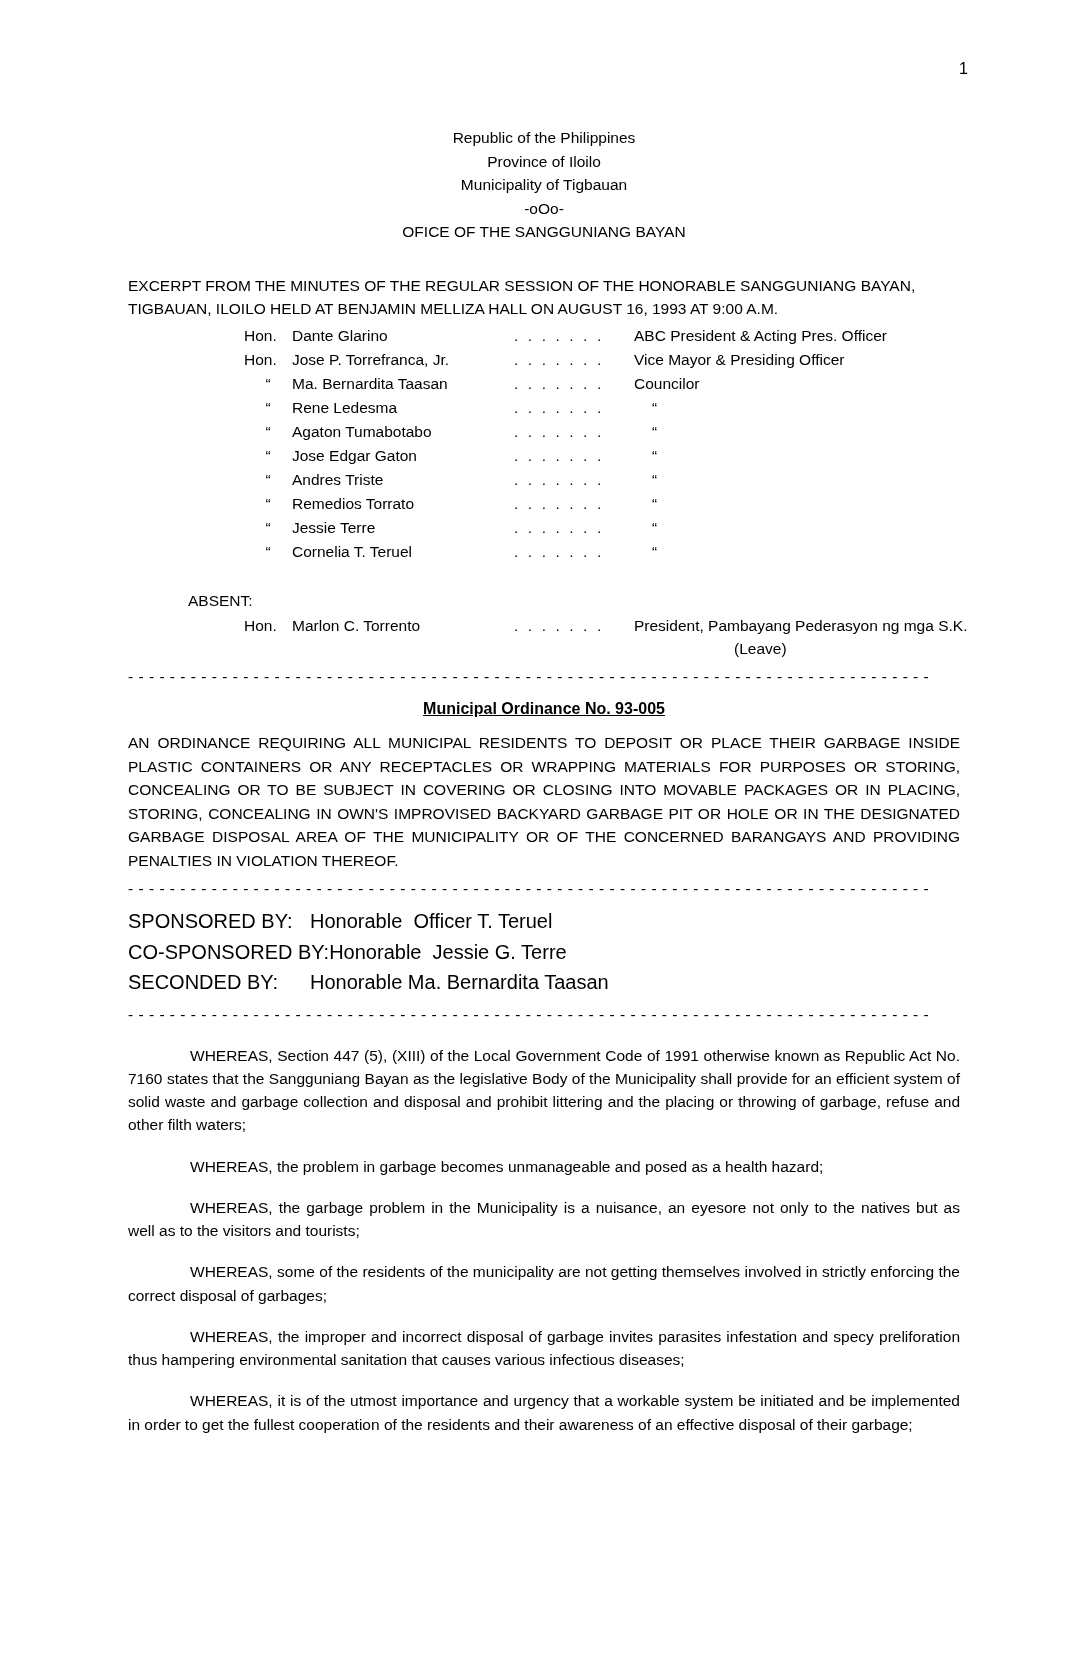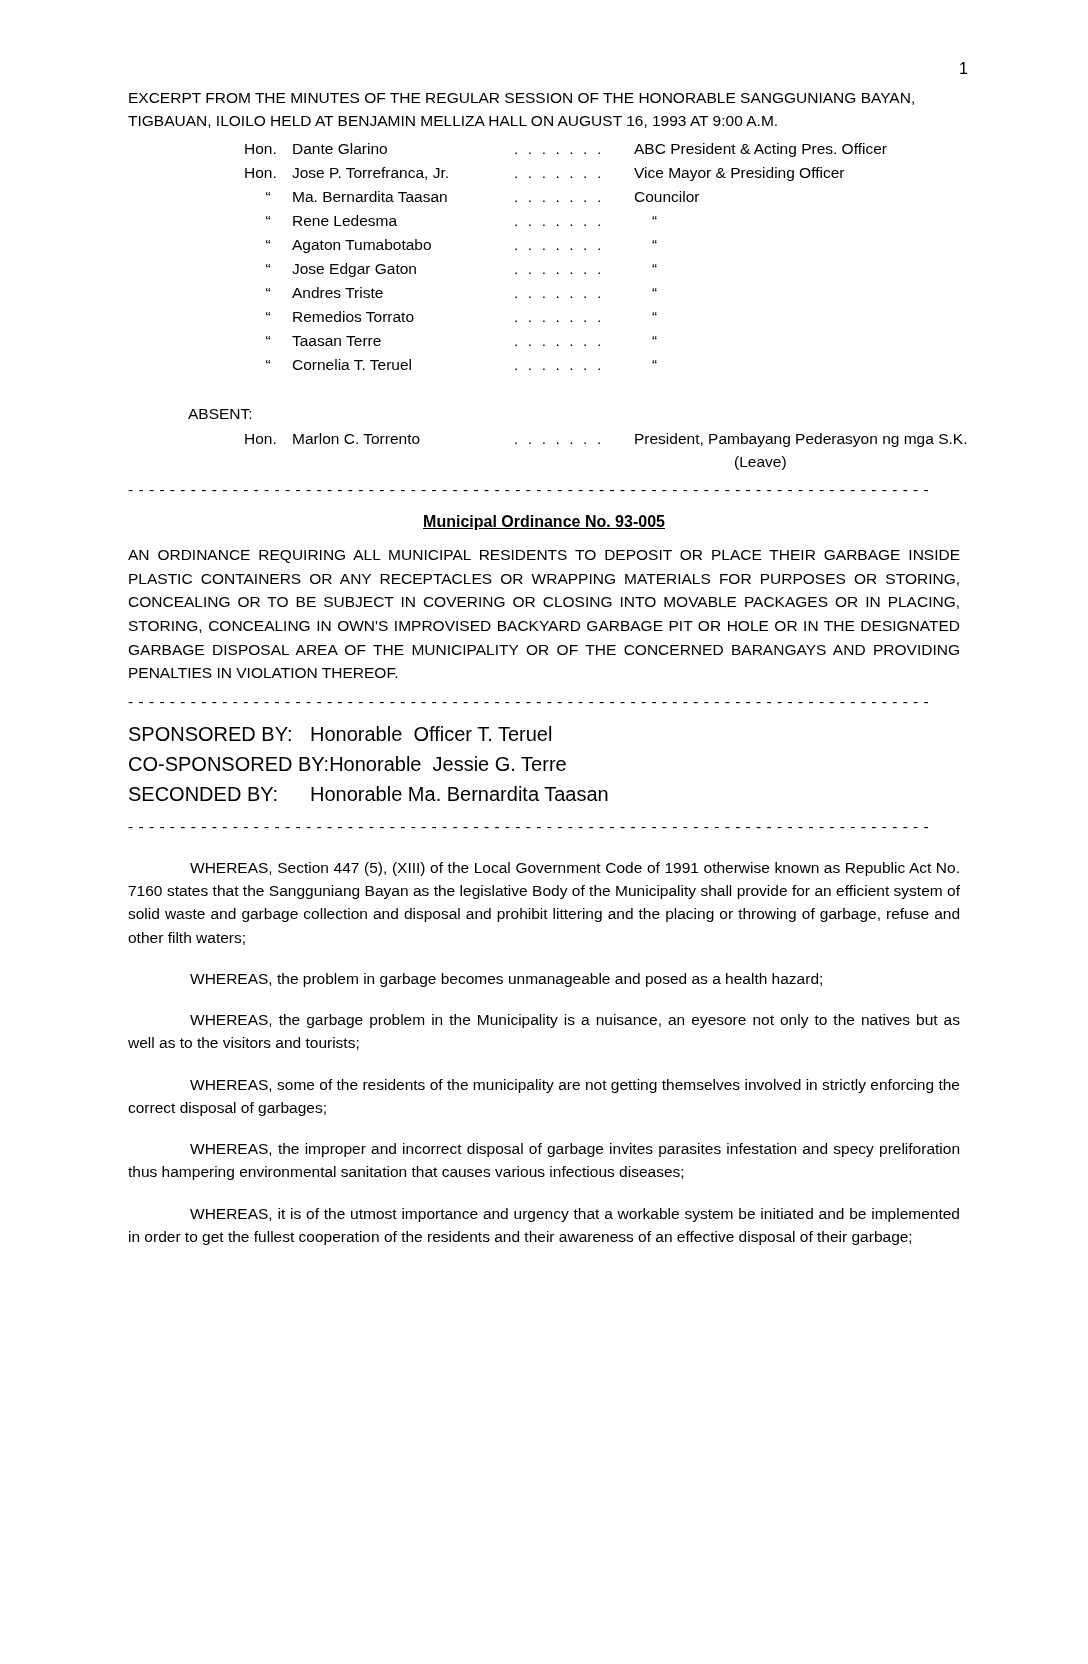--- a/index.html
+++ b/index.html
@@ -146,20 +146,27 @@
     margin-top: 10px;
   }
 </style>
 </head>
 <body>
 
 <div class="page">
 
   <div class="page-number">1</div>
 
+  <div class="header-block">
+    <div>Republic of the Philippines</div>
+    <div>Province of Iloilo</div>
+    <div>Municipality of Tigbauan</div>
+    <div>-oOo-</div>
+    <div>OFICE OF THE SANGGUNIANG BAYAN</div>
+  </div>
 
   <div class="excerpt">
     <div>EXCERPT FROM THE MINUTES OF THE REGULAR SESSION OF THE HONORABLE SANGGUNIANG BAYAN,</div>
     <div class="excerpt-line2">TIGBAUAN, ILOILO HELD  AT BENJAMIN MELLIZA HALL ON AUGUST 16, 1993 AT 9:00 A.M.</div>
   </div>
 
 
   <div class="attendance">
     <div class="att-row">
       <span class="att-title">Hon.</span>
@@ -204,21 +211,21 @@
       <span class="att-role quote-mark">“</span>
     </div>
     <div class="att-row">
       <span class="att-quote">“</span>
       <span class="att-name">Remedios Torrato</span>
       <span class="att-dots">. . . . . . .</span>
       <span class="att-role quote-mark">“</span>
     </div>
     <div class="att-row">
       <span class="att-quote">“</span>
-      <span class="att-name">Taasan Terre</span>
+      <span class="att-name">Jessie Terre</span>
       <span class="att-dots">. . . . . . .</span>
       <span class="att-role quote-mark">“</span>
     </div>
     <div class="att-row">
       <span class="att-quote">“</span>
       <span class="att-name">Cornelia T. Teruel</span>
       <span class="att-dots">. . . . . . .</span>
       <span class="att-role quote-mark">“</span>
     </div>
   </div>

